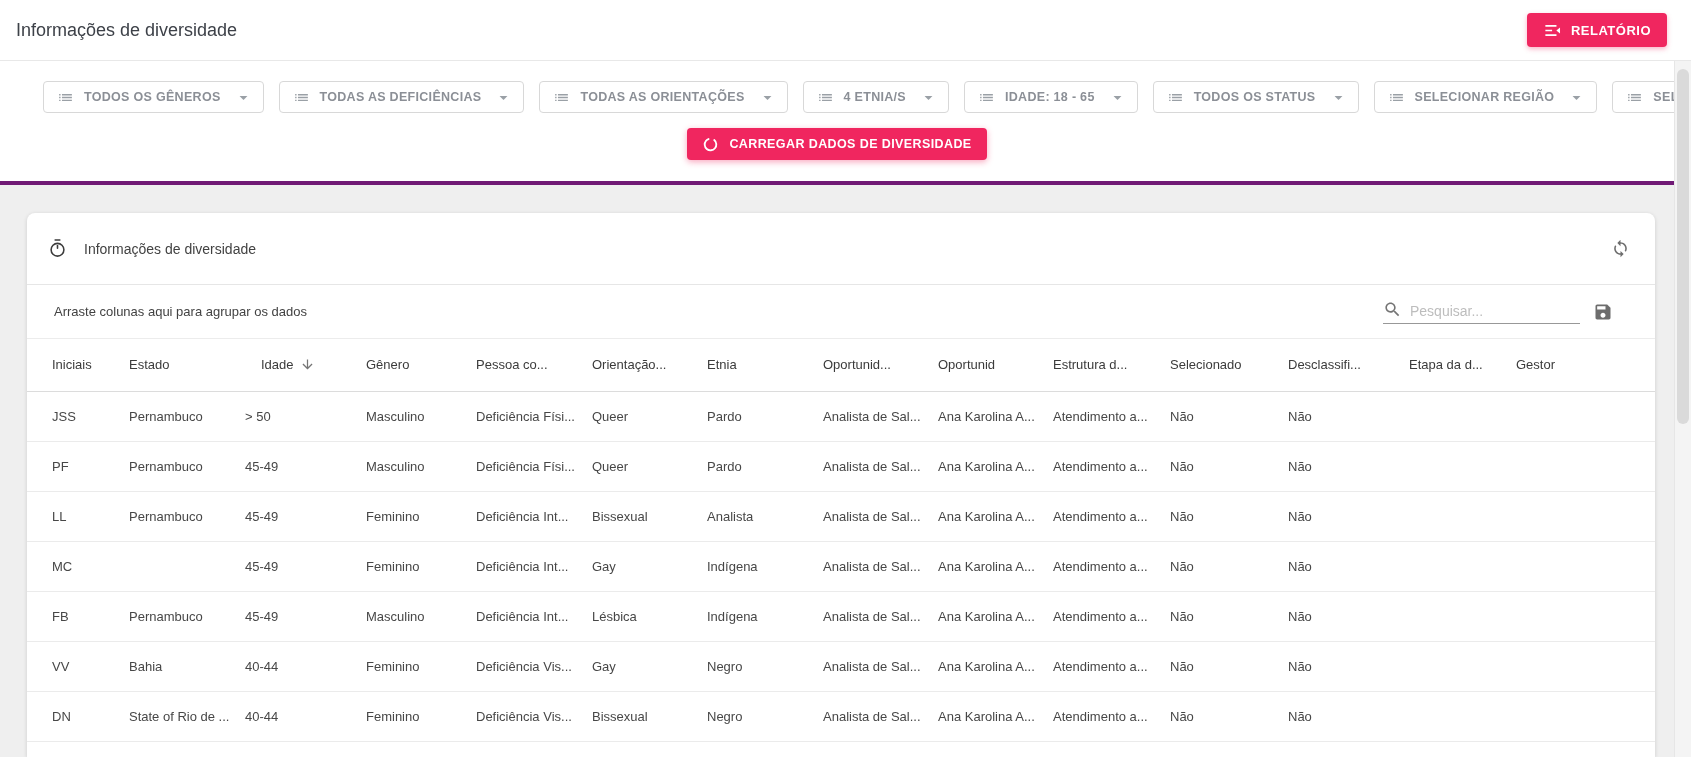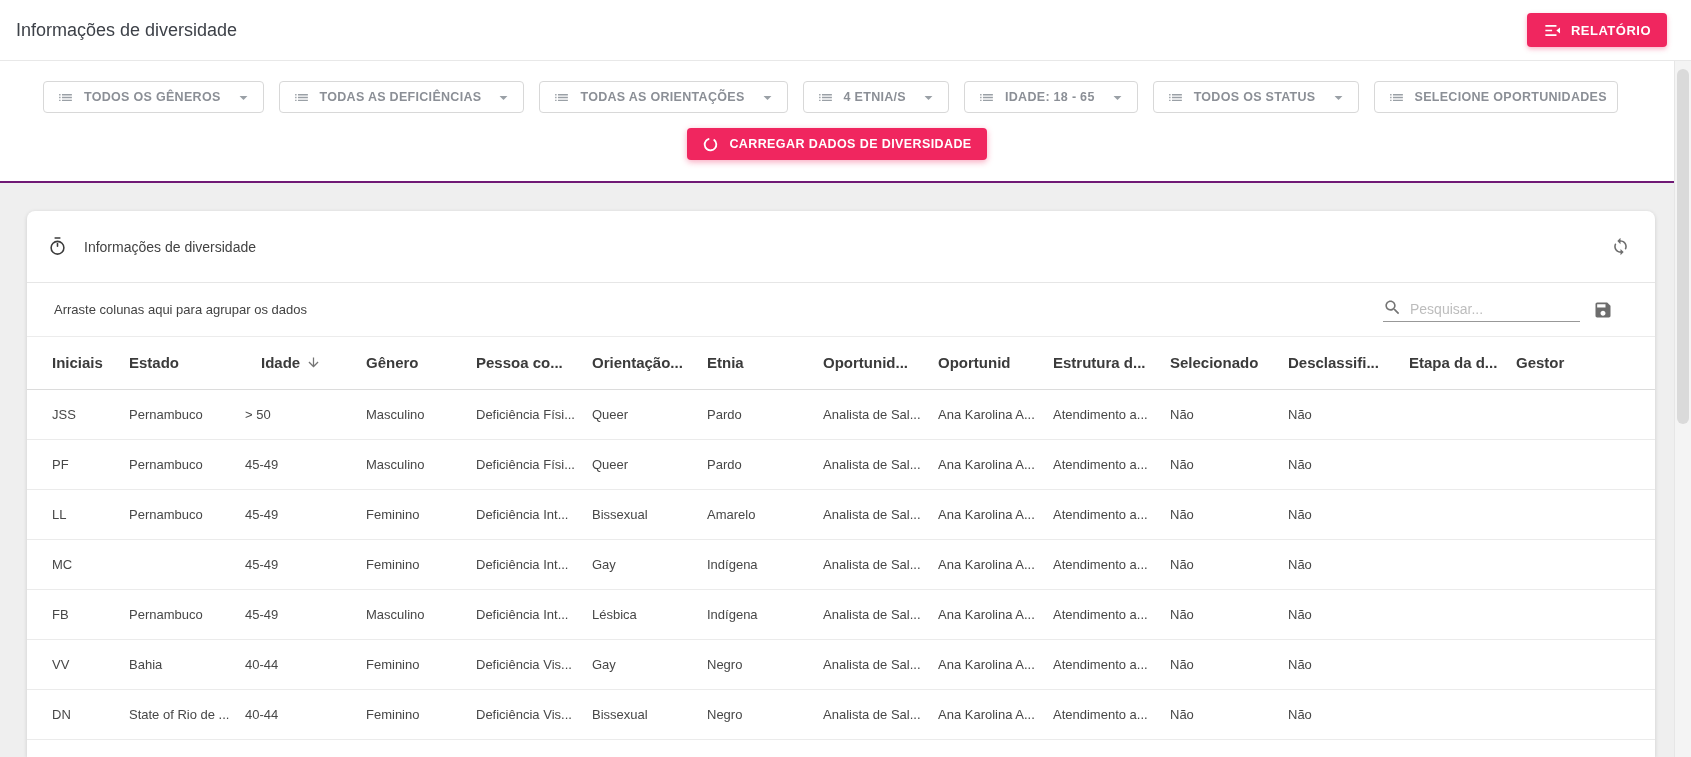--- a/index.html
+++ b/index.html
@@ -8,21 +8,21 @@
   svg { display:block; }
 
   
   .topbar { height:61px; display:flex; align-items:center; padding:0 24px 0 16px; border-bottom:1px solid #e8e8e8; background:#fff; }
   .page-title { font-size:18px; font-weight:400; color:#3d4148; flex:1; }
   .btn-report { display:inline-flex; align-items:center; gap:9px; background:#f0265f; color:#fff; border:none; border-radius:4px; height:34px; padding:0 16px; font-family:inherit; font-weight:700; font-size:13px; letter-spacing:.5px; cursor:pointer; box-shadow:0 2px 5px rgba(240,38,95,.35); }
   .btn-report svg { width:19px; height:19px; fill:#fff; }
 
   
   .main { position:absolute; top:61px; left:0; right:17px; bottom:0; display:flex; flex-direction:column; }
-  .filter-section { background:#fff; border-bottom:2px solid #701a75; padding:20px 0 21px; }
+  .filter-section { background:#fff; border-bottom:4px solid #701a75; padding:20px 0 21px; }
   .filter-row { display:flex; gap:15px; padding:0 43px; align-items:center; }
   .filter-btn { display:inline-flex; align-items:center; gap:10px; height:32px; padding:0 10px 0 13px; border:1px solid #d8d8d8; border-radius:4px; background:#fff; color:#8b8f96; font-family:inherit; font-size:12.5px; font-weight:700; letter-spacing:.3px; white-space:nowrap; cursor:pointer; }
   .filter-btn .i-list { width:17px; height:17px; fill:#9aa0a6; }
   .filter-btn .i-caret { width:19px; height:19px; fill:#9aa0a6; margin-left:3px; }
   .load-row { display:flex; justify-content:center; margin-top:15px; }
   .btn-load { display:inline-flex; align-items:center; gap:10px; background:#f0265f; color:#fff; height:31px; padding:16px 15px; border:none; border-radius:4px; font-family:inherit; font-size:12.5px; font-weight:700; letter-spacing:.4px; cursor:pointer; box-shadow:0 2px 6px rgba(240,38,95,.4); }
   .btn-load svg { width:17px; height:17px; }
 
   
   .content { flex:1; background:#efefef; padding:28px 19px 0 27px; overflow:hidden; }
@@ -37,21 +37,21 @@
   .group-hint { font-size:13px; color:#424242; }
   .search { display:flex; align-items:flex-end; margin-left:auto; border-bottom:1px solid #989898; padding-bottom:4px; }
   .search .i-search { width:19px; height:19px; fill:#757575; margin-right:8px; }
   .search input { border:none; outline:none; width:170px; font-family:inherit; font-size:14px; color:#555; background:transparent; }
   .search input::placeholder { color:#bdbdbd; }
   .btn-save { background:none; border:none; cursor:pointer; padding:0; margin-left:13px; }
   .btn-save svg { width:20px; height:20px; fill:#6d6d6d; }
 
   
   table { width:100%; border-collapse:collapse; table-layout:fixed; }
-  th { height:52px; text-align:left; font-size:15px; font-weight:700; color:#3b3b3b; border-bottom:1px solid #dcdcdc; white-space:nowrap; overflow:hidden; vertical-align:middle; cursor:pointer; }
+  th { height:52px; text-align:left; font-size:13px; font-weight:400; color:#3b3b3b; border-bottom:1px solid #dcdcdc; white-space:nowrap; overflow:hidden; vertical-align:middle; cursor:pointer; }
   td { height:50px; font-size:13px; color:#474747; border-bottom:1px solid #ebebeb; white-space:nowrap; overflow:hidden; vertical-align:middle; }
   th:first-child, td:first-child { padding-left:25px; }
   .th-sort { display:inline-flex; align-items:center; gap:6px;padding-left:16px; }
   .th-sort svg { width:15px; height:15px; fill:#757575; }
 
   
   .scrollbar { position:absolute; top:61px; right:0; bottom:0; width:17px; background:#f4f4f4; border-left:1px solid #e6e6e6; }
   .scrollbar .thumb { position:absolute; left:2px; right:2px; top:8px; height:355px; background:#dadada; border-radius:7px; }
 </style>
 </head>
@@ -116,20 +116,29 @@
         <span>IDADE: 18 - 65</span>
         <svg class="i-caret" viewBox="0 0 24 24">
             <path d="M7 10l5 5 5-5z"></path>
           </svg>
       </button>
       <button class="filter-btn">
         <svg class="i-list" viewBox="0 0 24 24">
             <path d="M3 13h2v-2H3v2zm0 4h2v-2H3v2zm0-8h2V7H3v2zm4 4h14v-2H7v2zm0 4h14v-2H7v2zM7 7v2h14V7H7z"></path>
           </svg>
         <span>TODOS OS STATUS</span>
+        <svg class="i-caret" viewBox="0 0 24 24">
+            <path d="M7 10l5 5 5-5z"></path>
+          </svg>
+      </button>
+      <button class="filter-btn">
+        <svg class="i-list" viewBox="0 0 24 24">
+            <path d="M3 13h2v-2H3v2zm0 4h2v-2H3v2zm0-8h2V7H3v2zm4 4h14v-2H7v2zm0 4h14v-2H7v2zM7 7v2h14V7H7z"></path>
+          </svg>
+        <span>SELECIONAR REGIÃO</span>
         <svg class="i-caret" viewBox="0 0 24 24">
             <path d="M7 10l5 5 5-5z"></path>
           </svg>
       </button>
       <button class="filter-btn">
         <svg class="i-list" viewBox="0 0 24 24">
             <path d="M3 13h2v-2H3v2zm0 4h2v-2H3v2zm0-8h2V7H3v2zm4 4h14v-2H7v2zm0 4h14v-2H7v2zM7 7v2h14V7H7z"></path>
           </svg>
         <span>SELECIONE OPORTUNIDADES</span>
 
@@ -255,21 +264,21 @@
               <td></td>
             </tr>
 
             <tr>
               <td>LL</td>
               <td>Pernambuco</td>
               <td>45-49</td>
               <td>Feminino</td>
               <td>Deficiência Int...</td>
               <td>Bissexual</td>
-              <td>Amarelo</td>
+              <td>Analista</td>
               <td>Analista de Sal...</td>
               <td>Ana Karolina A...</td>
               <td>Atendimento a...</td>
               <td>Não</td>
               <td>Não</td>
               <td></td>
               <td></td>
             </tr>
 
             <tr>

